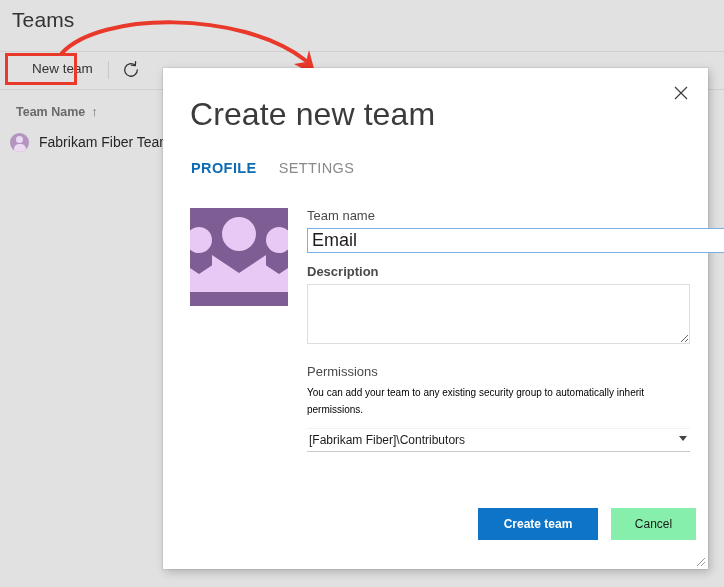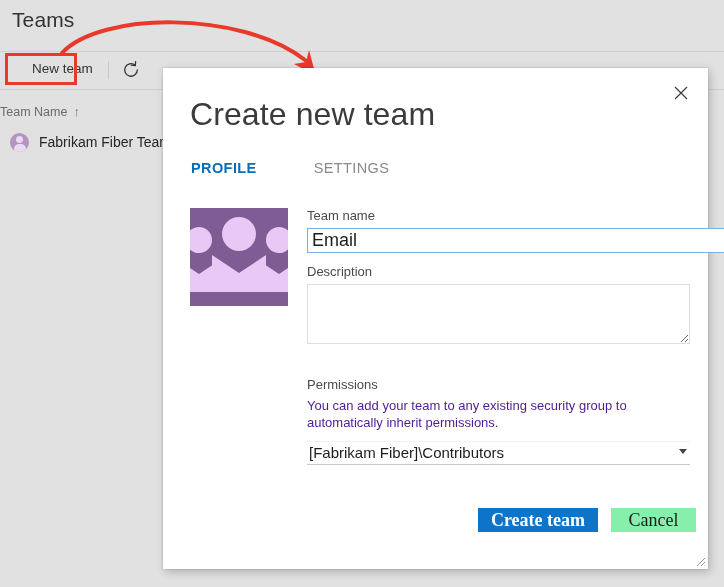--- a/index.html
+++ b/index.html
@@ -81,24 +81,25 @@
     position: absolute;
     left: 100px;
     top: 7px;
     width: 22px;
     height: 22px;
     cursor: pointer;
   }
 
   .list-header {
     position: absolute;
-    left: 0;
+    left: 16px;
     top: 104px;
     font-size: 12.5px;
     color: #6b6b6b;
+    font-weight: bold;
   }
   .sort-arrow {
     display: inline-block;
     margin-left: 6px;
     font-size: 13px;
     color: #6b6b6b;
   }
 
   .team-row {
     position: absolute;
@@ -197,21 +198,20 @@
     color: #3b3b3b;
     letter-spacing: 0.1px;
   }
 
   .dlg-tabs {
     position: absolute;
     left: 28px;
     top: 92px;
     display: flex;
     align-items: flex-end;
-    gap: 35px;
   }
   .tab {
     font-size: 14.5px;
     letter-spacing: 0.4px;
     cursor: pointer;
     padding: 0;
   }
   .tab.active {
     color: #0d6cb4;
     font-weight: bold;
@@ -262,63 +262,64 @@
     outline: none;
     font-size: 18px;
     color: #1c1c1c;
     padding: 2px 4px;
     font-family: "Liberation Sans", sans-serif;
     background: #ffffff;
   }
 
   .desc-label {
     margin-top: 11px;
+    font-weight: bold;
   }
 
   .textarea {
     display: block;
     width: 383px;
     height: 60px;
     box-sizing: border-box;
     border: 1px solid #dedede;
     outline: none;
     resize: both;
     font-size: 13.5px;
     font-family: "Liberation Sans", sans-serif;
     padding: 3px 4px;
     background: #ffffff;
     color: #1c1c1c;
   }
 
   .perm-label {
-    margin-top: 33px;
+    margin-top: 20px;
   }
 
   .perm-help {
-    font-size: 13px;
-    color: #4c1d95;
+    font-size: 10px;
+    color: #000000;
     line-height: 17px;
     width: 378px;
     margin-top: 2px;
     margin-bottom: 10px;
   }
 
   .select-wrap {
     position: relative;
     width: 383px;
     height: 24px;
   }
   .select-box {
     width: 383px;
     height: 24px;
     box-sizing: border-box;
     border: none;
     border-bottom: 1px solid #c9c9c9;
     border-top: 1px solid #f2f2f2;
-    font-size: 15px;
+    font-size: 12px;
     color: #1c1c1c;
     padding: 0 18px 0 2px;
     line-height: 22px;
     background: #ffffff;
     cursor: pointer;
     white-space: nowrap;
     overflow: hidden;
   }
   .select-caret {
     position: absolute;
@@ -335,23 +336,23 @@
   .dlg-footer {
     position: absolute;
     left: 0;
     bottom: 0;
     width: 545px;
     height: 72px;
     background: #ffffff;
   }
   .btn {
     position: absolute;
-    height: 24px;
-    font-size: 18px;
-    font-family: Liberation Serif, serif;
+    height: 32px;
+    font-size: 12px;
+    font-family: Liberation Sans, sans-serif;
     border: none;
     cursor: pointer;
     box-sizing: border-box;
   }
   .btn-primary {
     left: 315px;
     top: 11px;
     width: 120px;
     background: #0d74c8;
     color: #ffffff;

